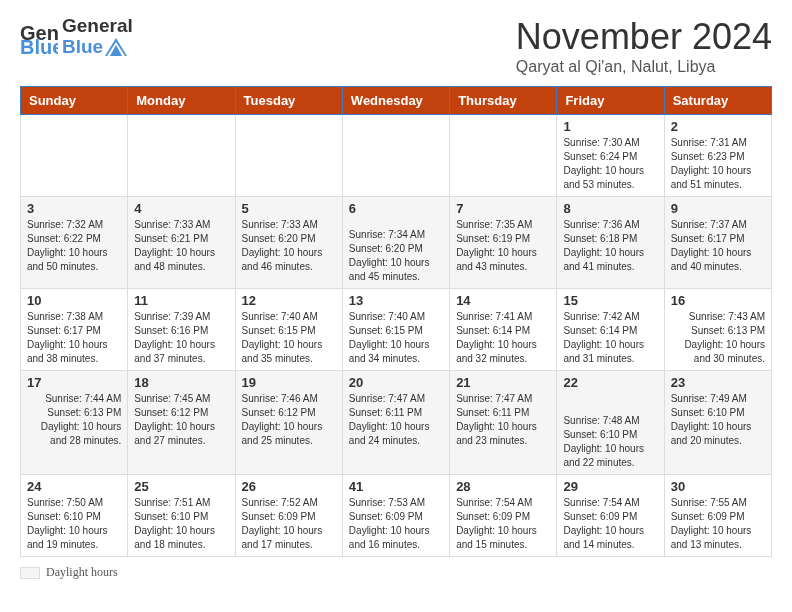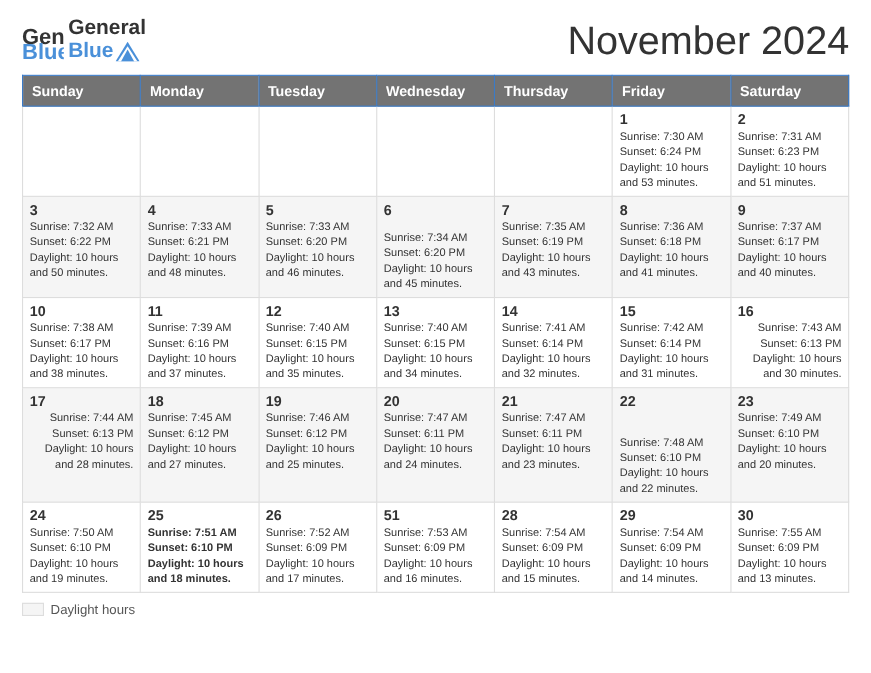--- a/index.html
+++ b/index.html
@@ -6,21 +6,21 @@
     body { font-family: Arial, sans-serif; background: #fff; width: 792px; min-height: 612px; }
     .container { padding: 16px 20px; }
     .header { display: flex; justify-content: space-between; align-items: flex-start; margin-bottom: 10px; }
     .logo { display: flex; align-items: center; }
     .title-section { }
     .month-title { font-size: 36px; font-weight: normal; color: #333; }
     .subtitle { font-size: 16px; color: #555; }
     
     .calendar { width: 100%; border-collapse: collapse; }
     .calendar th {
-      background-color: #737373;
+      background-color: #c2410c;
       color: white;
       text-align: left;
       padding: 6px 8px;
       font-size: 13px;
       font-weight: bold;
       border: 1px solid #3a7bc8;
     }
     .calendar td {
       border: 1px solid #ddd;
       vertical-align: top;
@@ -29,21 +29,21 @@
       min-height: 80px;
       font-size: 11px;
       color: #333;
       background: #fff;
     }
     .calendar tr:nth-child(even) td { background-color: #f5f5f5; }
     .day-num { font-size: 13px; font-weight: bold; display: block; margin-bottom: 2px; }
     .day-info { font-size: 10px; line-height: 1.4; color: #333; }
     .empty-cell { background: #f9f9f9; }
 
-    .legend { display: flex; align-items: center; margin-top: 8px; font-size: 12px; color: #555; }
+    .legend { display: flex; align-items: center; margin-top: 8px; font-size: 12px; color: #555; font-family: Liberation Serif, serif; }
     .legend-box { width: 20px; height: 12px; background: #f5f5f5; border: 1px solid #ddd; margin-right: 6px; }
     
     
     .logo-wrapper { display: flex; align-items: center; gap: 2px; }
   </style>
 </head>
 <body>
 
 <div class="container">
   <div class="header">
@@ -61,20 +61,21 @@
               <polygon points="11,0 22,18 0,18" fill="#4a90d9"></polygon>
               <polygon points="11,4 20,18 2,18" fill="#fff"></polygon>
               <polygon points="11,7 17,18 5,18" fill="#4a90d9"></polygon>
             </svg>
           </div>
         </div>
       </div>
     </div>
     <div class="title-section">
       <div class="month-title">November 2024</div>
+      <div class="subtitle">Qaryat al Qi'an, Nalut, Libya</div>
     </div>
   </div>
 
   <table class="calendar">
     <thead>
       <tr>
         <th>Sunday</th>
         <th>Monday</th>
         <th>Tuesday</th>
         <th>Wednesday</th>
@@ -261,34 +262,34 @@
         <tr>
           <td>
             <span class="day-num">24</span>
             <div class="day-info" style="white-space: pre-line;">Sunrise: 7:50 AM
 Sunset: 6:10 PM
 Daylight: 10 hours
 and 19 minutes.</div>
           </td>
           <td>
             <span class="day-num">25</span>
-            <div class="day-info" style="white-space: pre-line; font-weight: bold;">Sunrise: 7:51 AM
+            <div class="day-info" style="white-space: pre-line;">Sunrise: 7:51 AM
 Sunset: 6:10 PM
 Daylight: 10 hours
 and 18 minutes.</div>
           </td>
           <td>
             <span class="day-num">26</span>
             <div class="day-info" style="white-space: pre-line;">Sunrise: 7:52 AM
 Sunset: 6:09 PM
 Daylight: 10 hours
 and 17 minutes.</div>
           </td>
           <td>
-            <span class="day-num">51</span>
+            <span class="day-num">41</span>
             <div class="day-info" style="white-space: pre-line;">Sunrise: 7:53 AM
 Sunset: 6:09 PM
 Daylight: 10 hours
 and 16 minutes.</div>
           </td>
           <td>
             <span class="day-num">28</span>
             <div class="day-info" style="white-space: pre-line;">Sunrise: 7:54 AM
 Sunset: 6:09 PM
 Daylight: 10 hours

